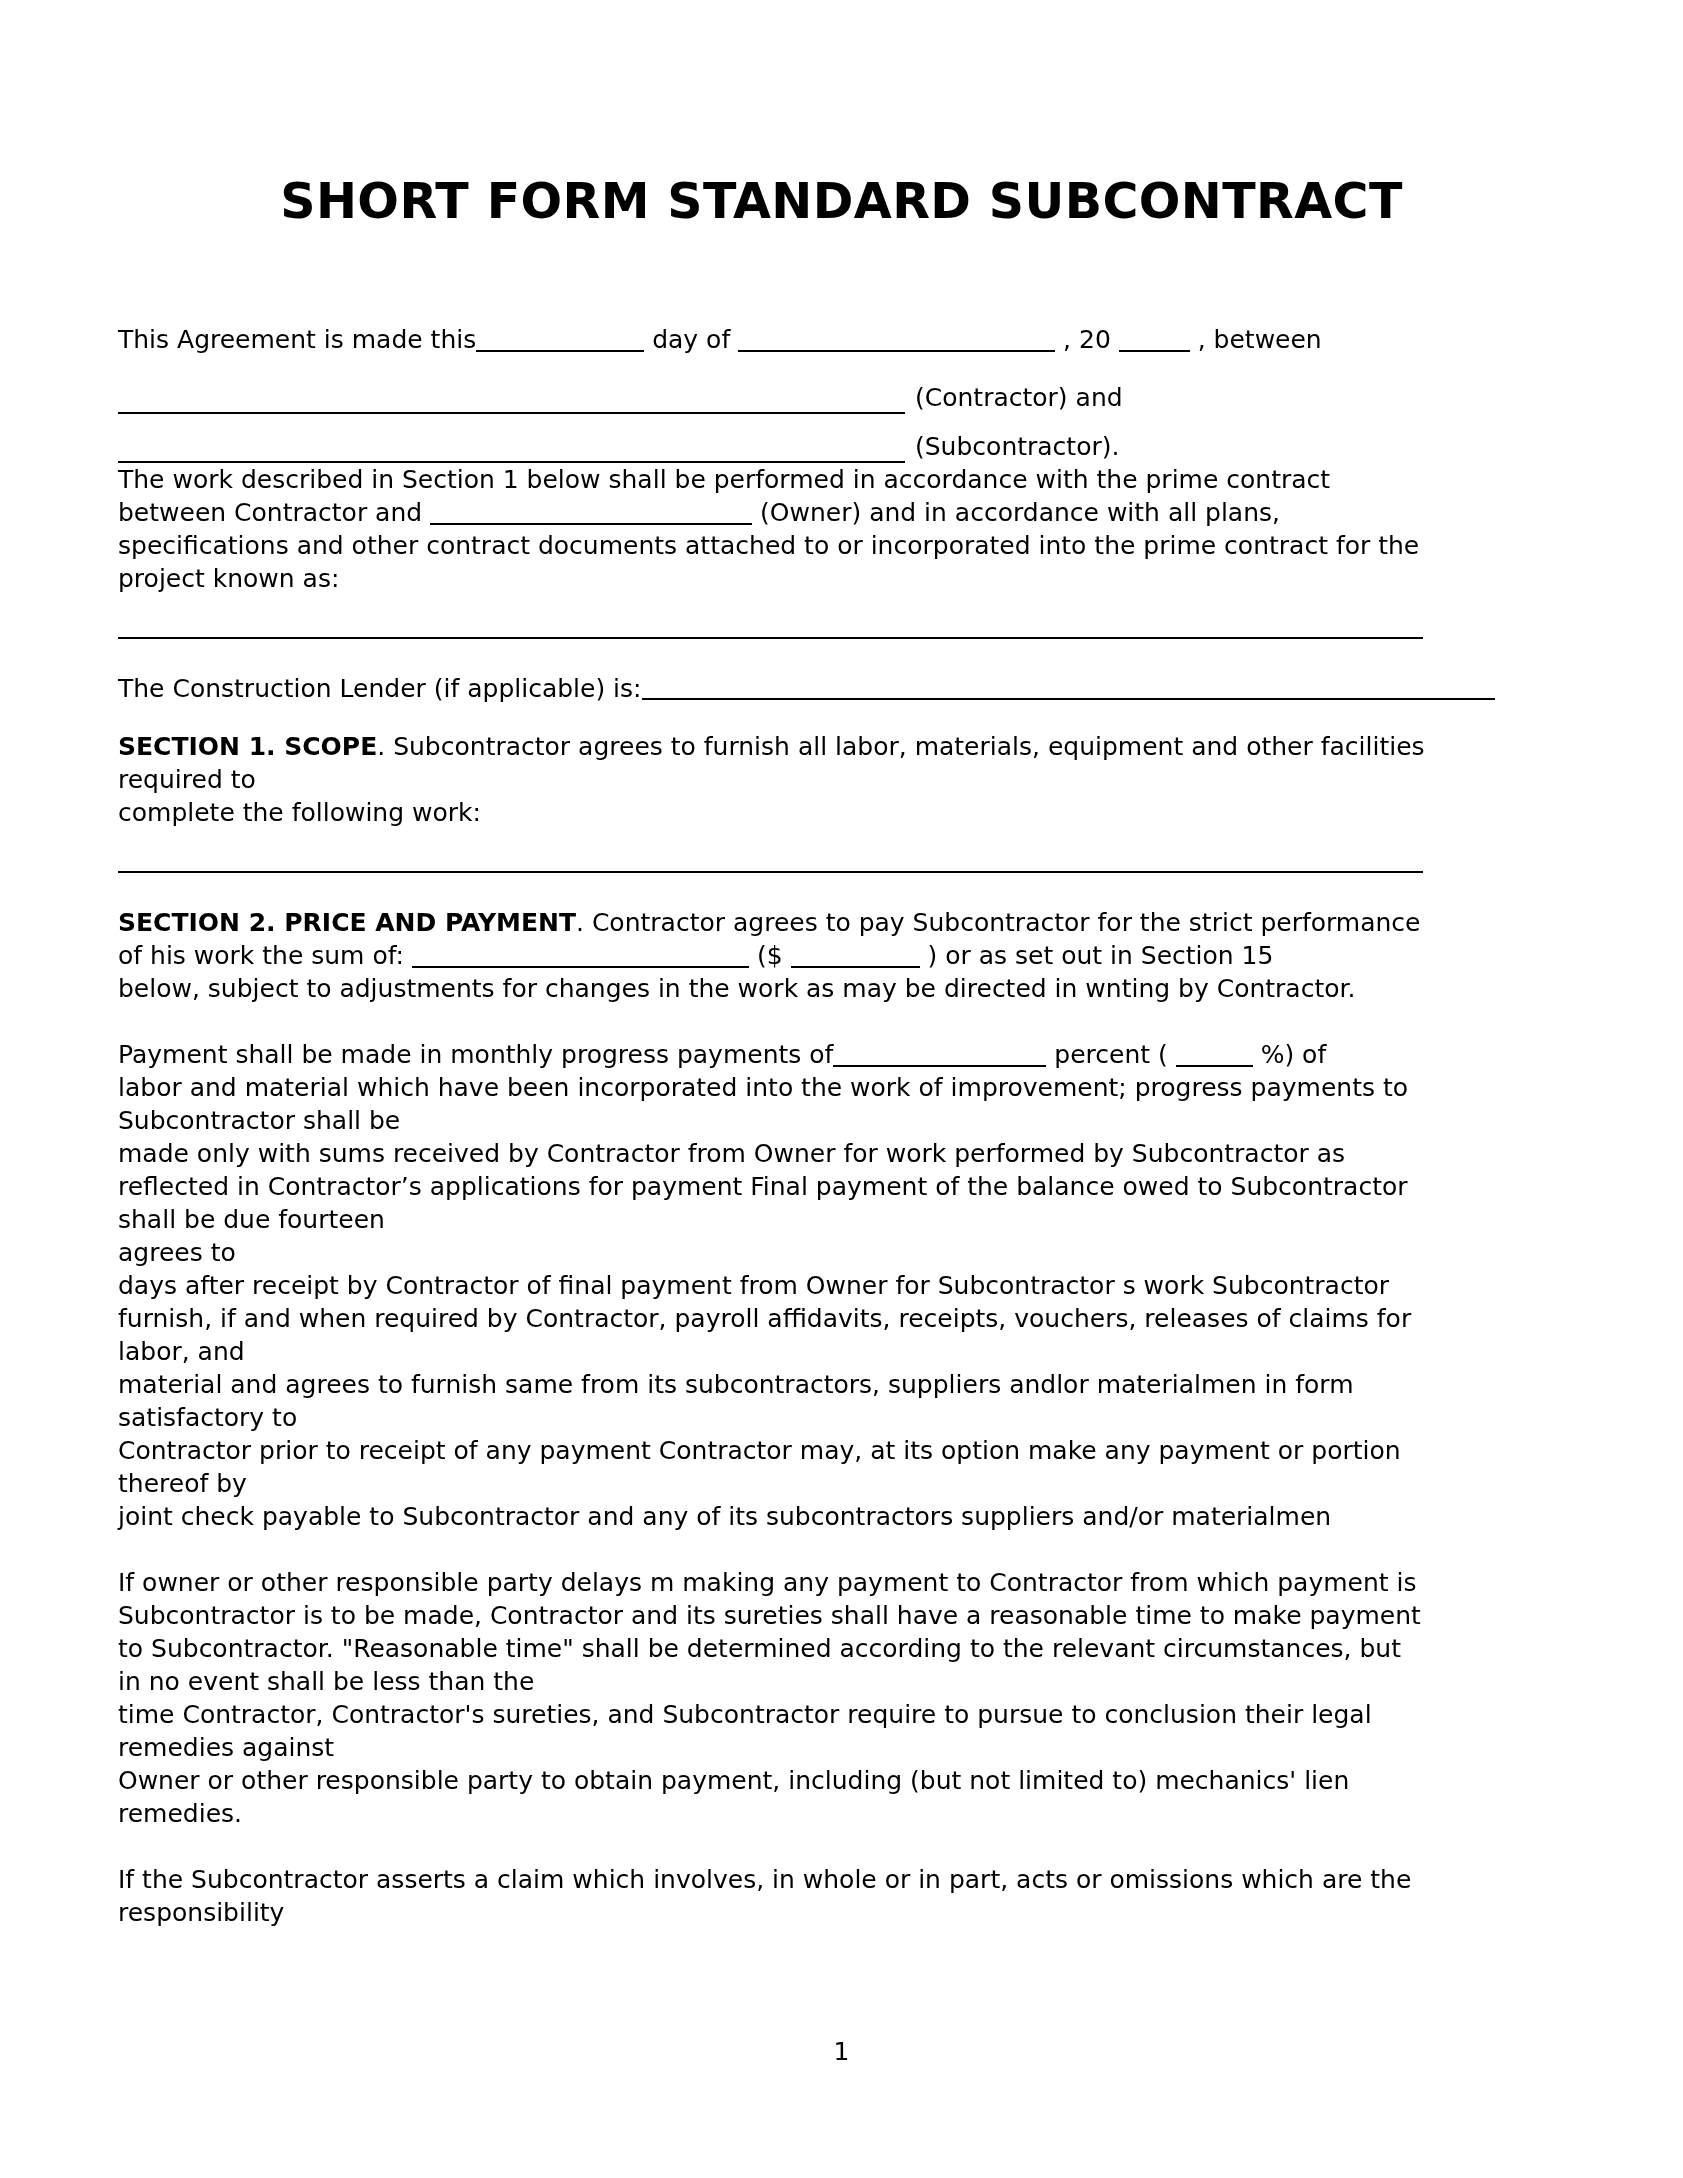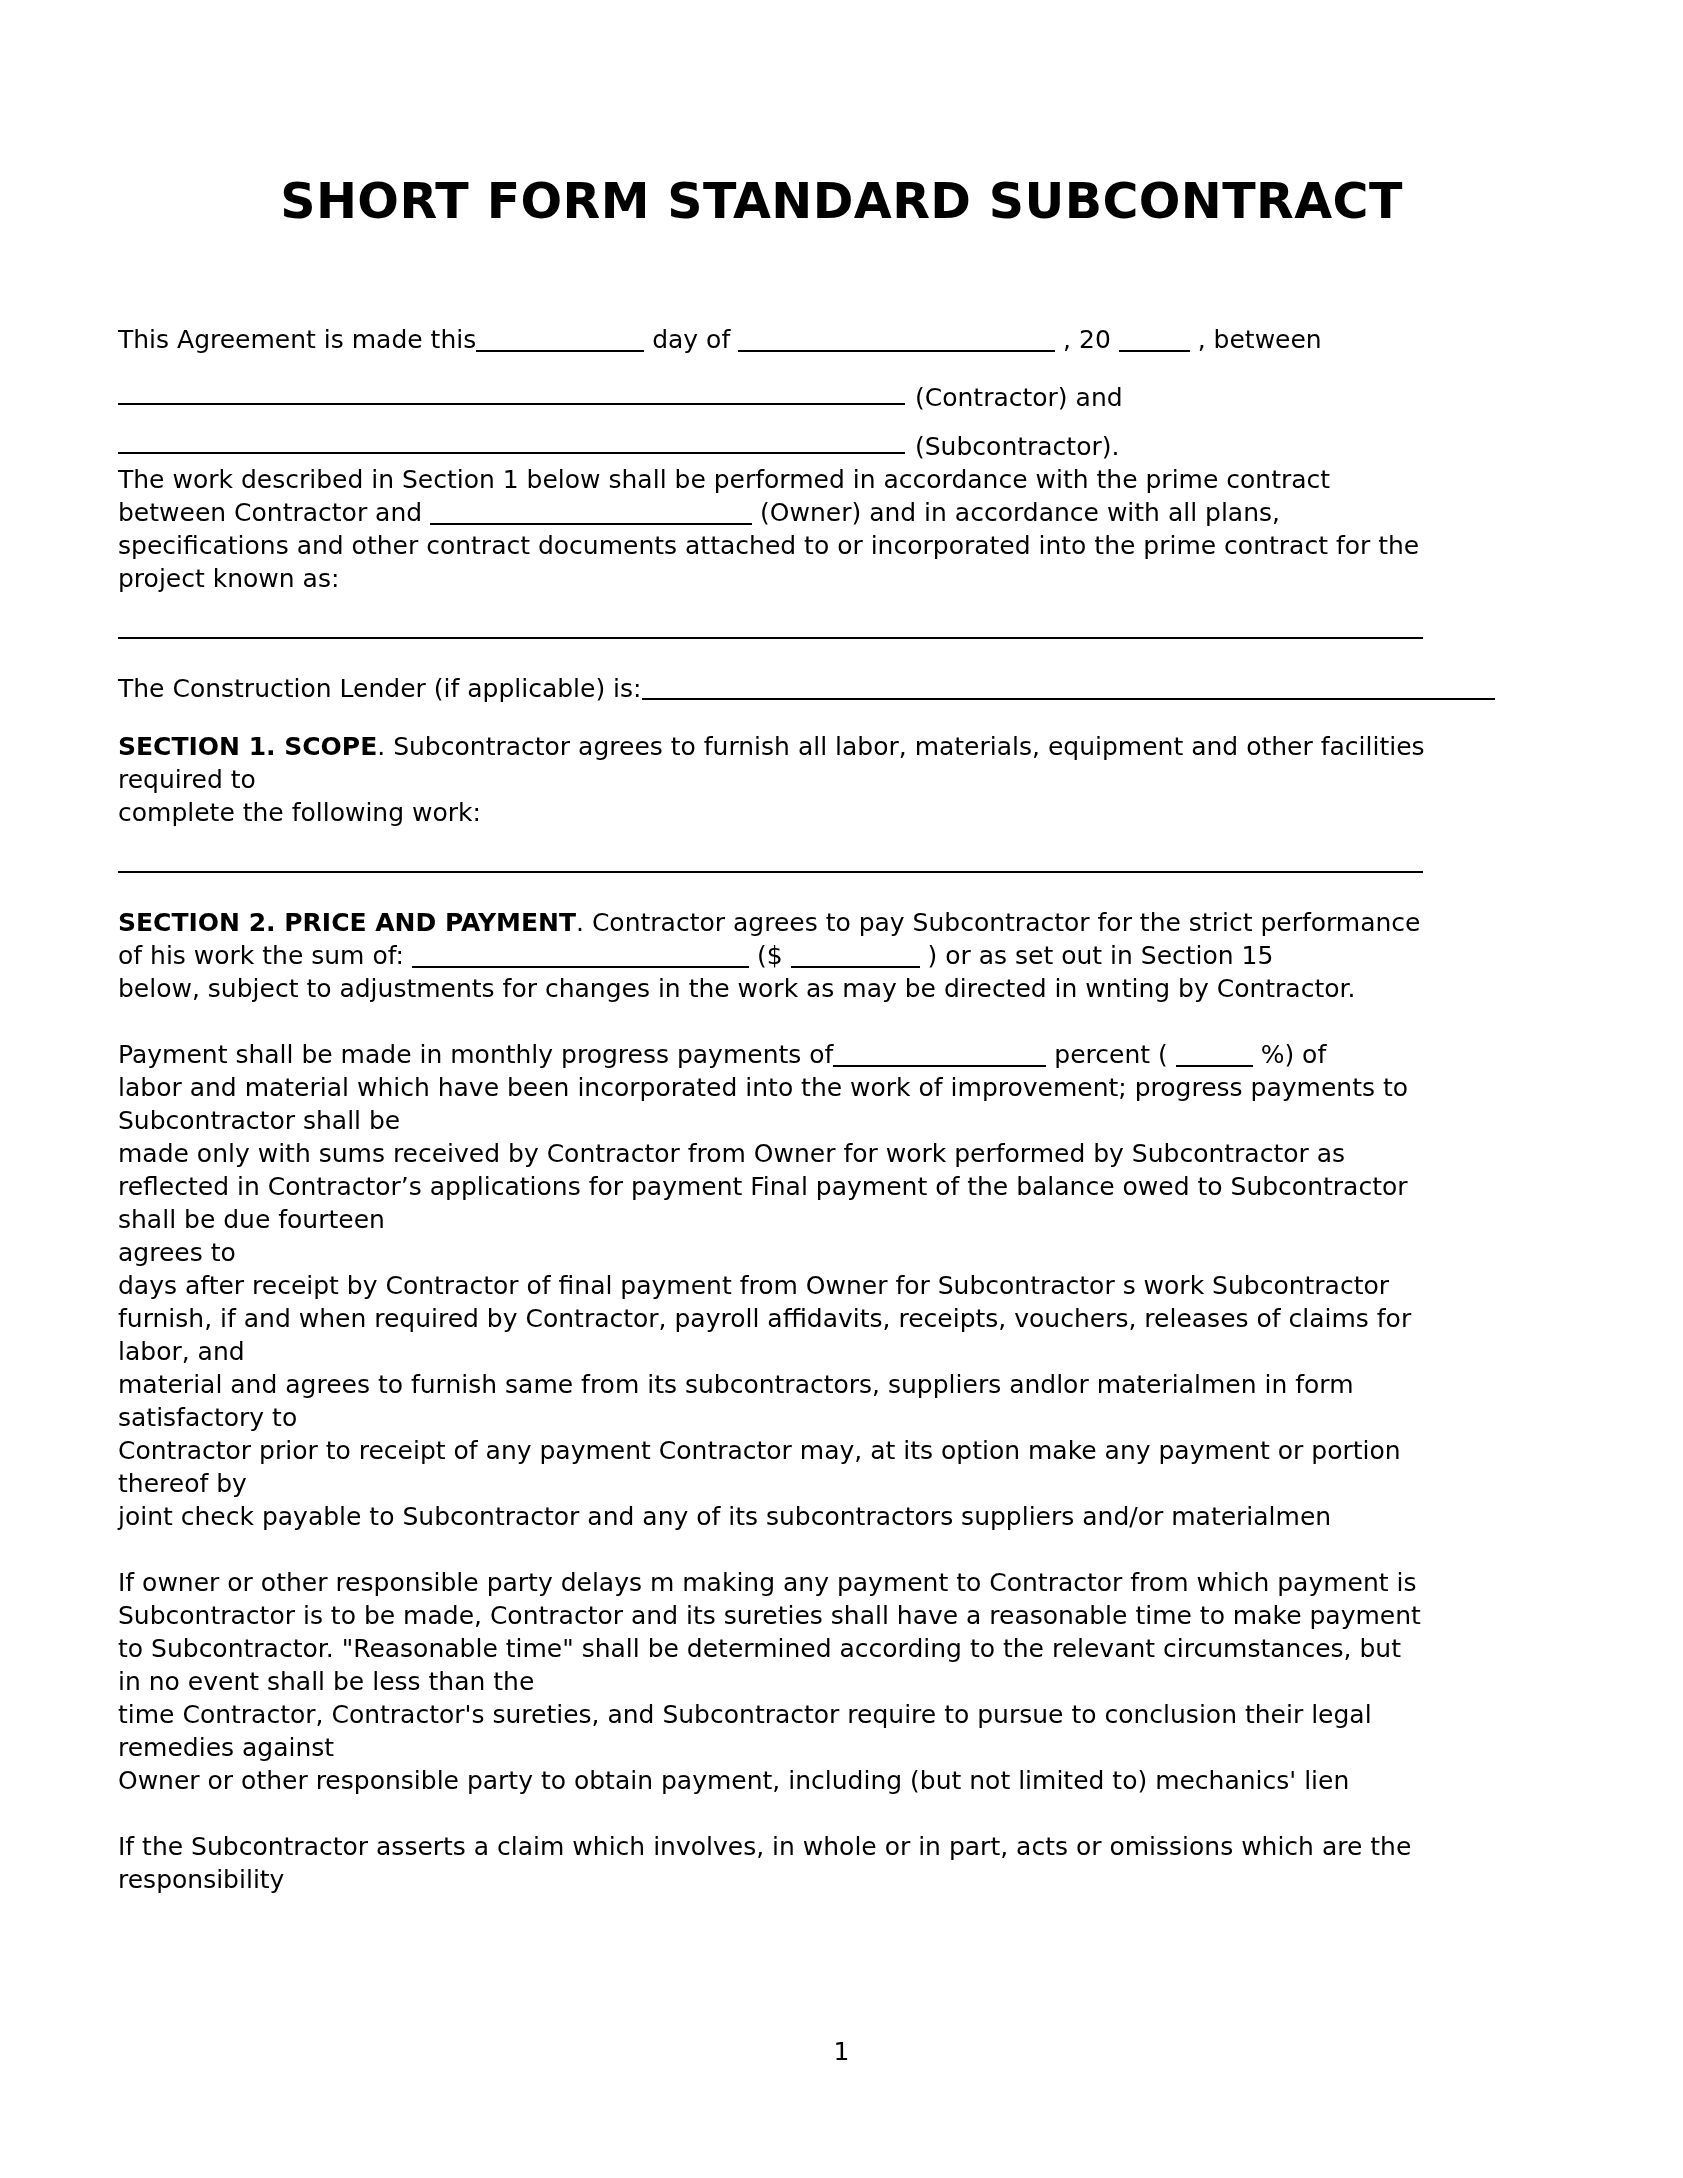--- a/index.html
+++ b/index.html
@@ -58,20 +58,21 @@
     height: 20px;
   }
   
   .rule {
     border-bottom: 2.4px solid #000;
     height: 0;
   }
   
   .labelled-rule {
     display: flex;
+    align-items: flex-end;
     font-size: 25px;
     line-height: 33px;
   }
   .labelled-rule .lr-line {
     border-bottom: 2.4px solid #000;
     height: 22px;
   }
   .labelled-rule .lr-text {
     padding-left: 10px;
     white-space: pre;
@@ -166,20 +167,21 @@
 
     <div class="gap-lg"></div>
 
     <div class="ln">If owner or other responsible party delays m making any payment to Contractor from which payment is</div>
     <div class="ln">Subcontractor is to be made, Contractor and its sureties shall have a reasonable time to make payment</div>
     <div class="ln">to Subcontractor. "Reasonable time" shall be determined according to the relevant circumstances, but</div>
     <div class="ln">in no event shall be less than the</div>
     <div class="ln">time Contractor, Contractor's sureties, and Subcontractor require to pursue to conclusion their legal</div>
     <div class="ln">remedies against</div>
     <div class="ln">Owner or other responsible party to obtain payment, including (but not limited to) mechanics' lien</div>
+    <div class="ln">remedies.</div>
 
     <div class="gap-lg"></div>
 
     <div class="ln">If the Subcontractor asserts a claim which involves, in whole or in part, acts or omissions which are the</div>
     <div class="ln">responsibility</div>
 
   </div>
 
   <div class="page-number">1</div>
 

